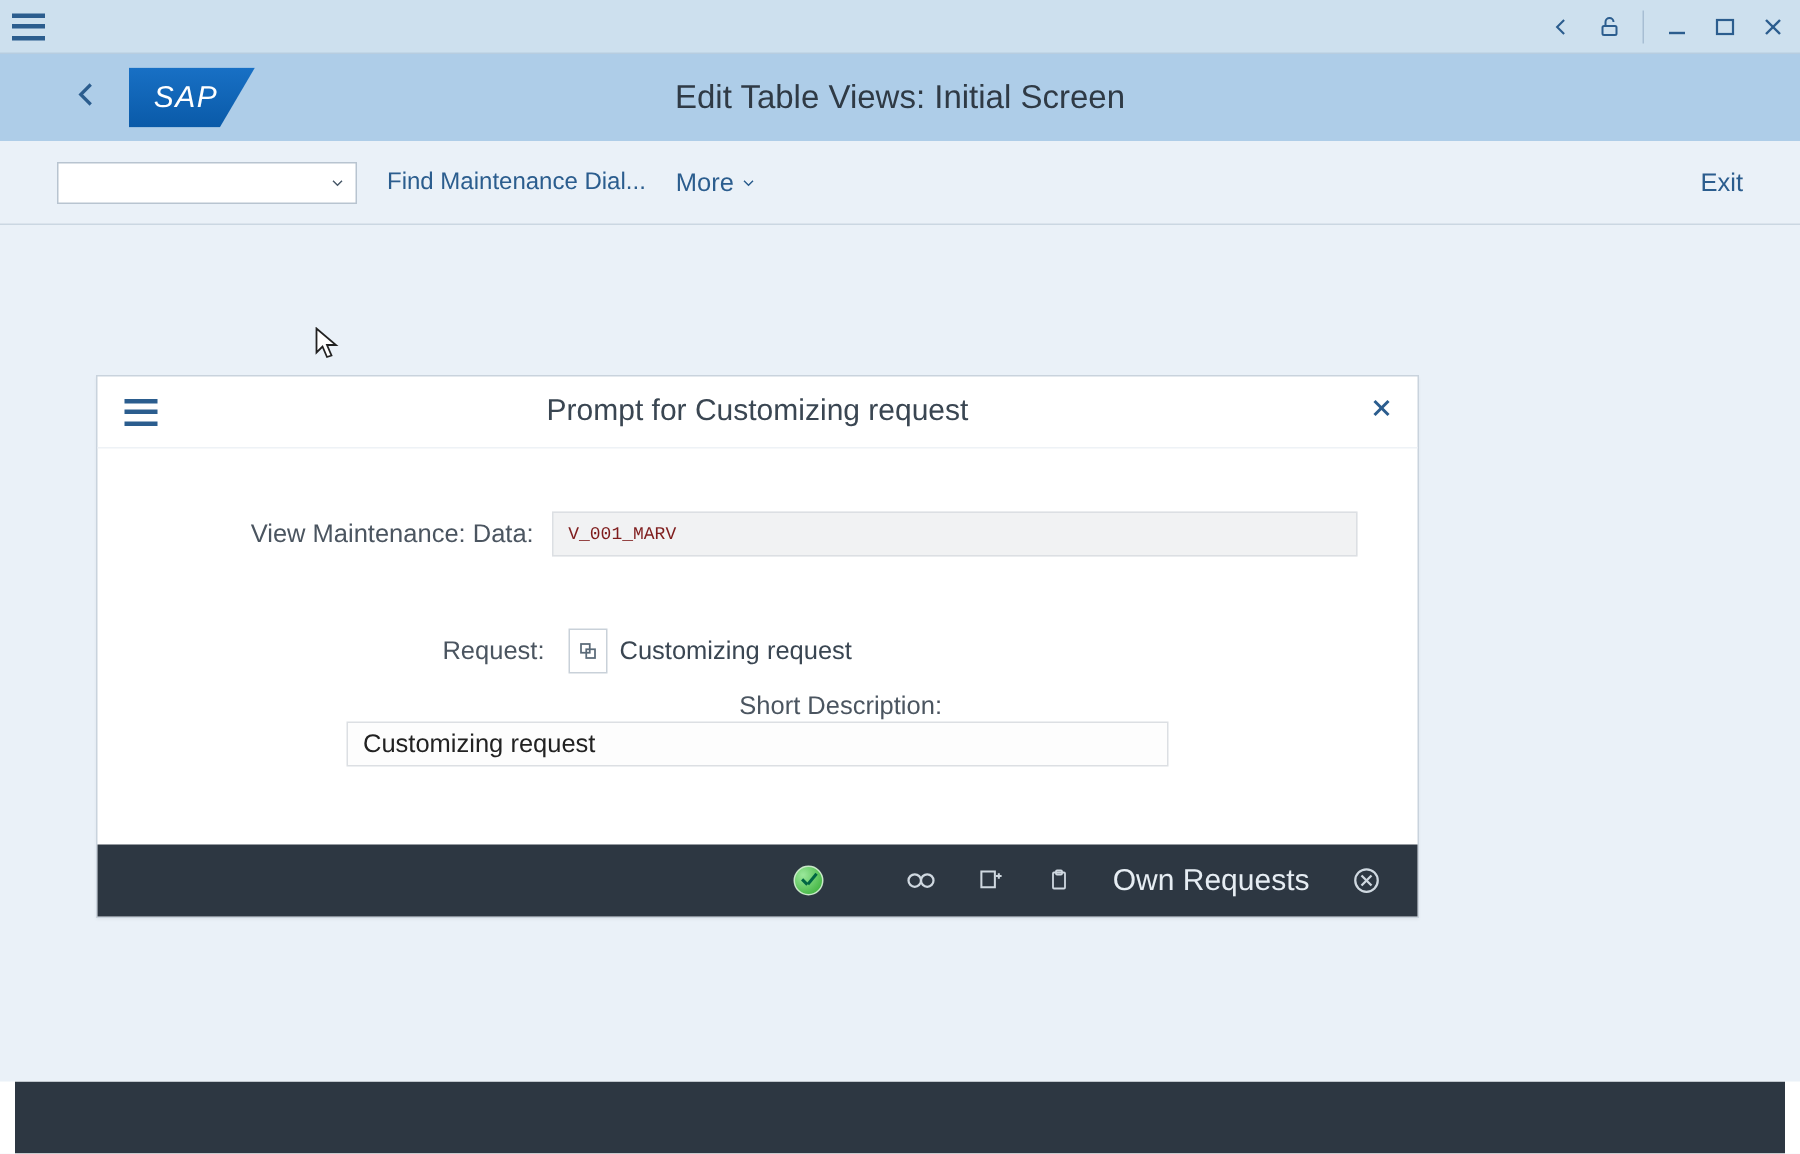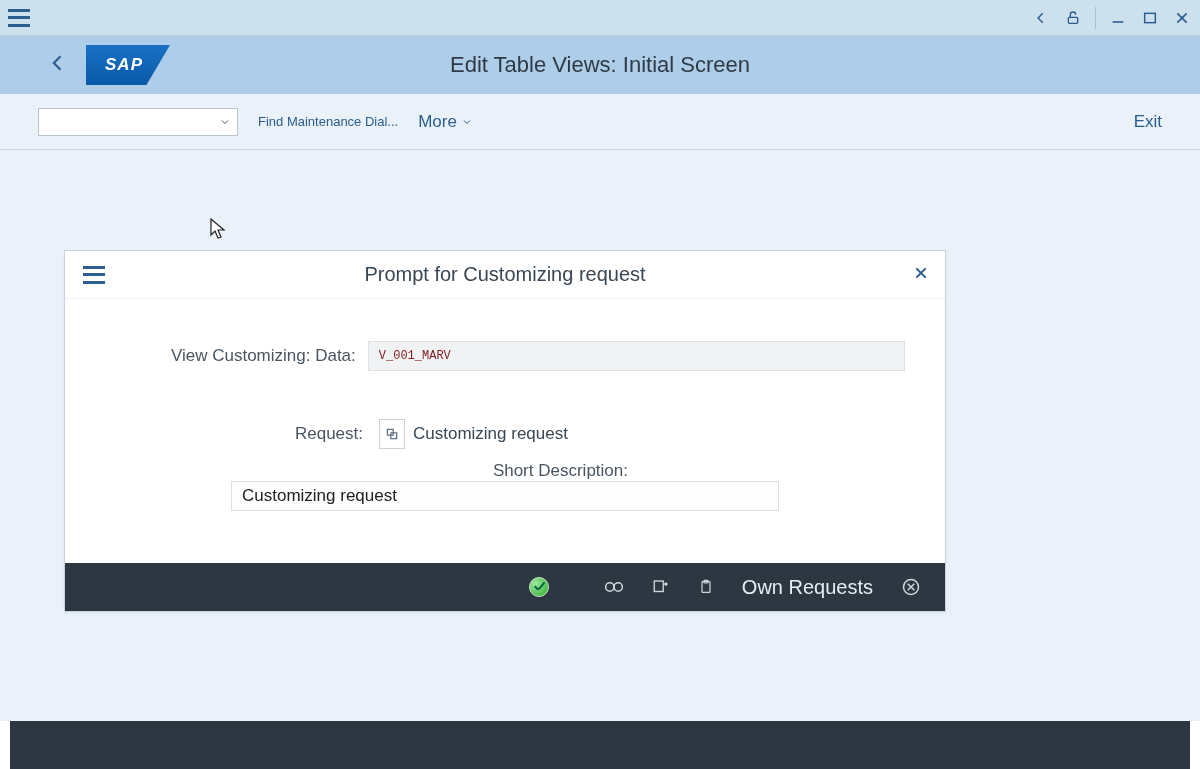--- a/index.html
+++ b/index.html
@@ -35,40 +35,40 @@
   .sap-logo {
     width:84px; height:40px;
     position:relative;
   }
   .sap-logo-shape {
     width:84px; height:40px;
     background:linear-gradient(180deg,#1870c5 0%, #0a5aa8 100%);
     clip-path: polygon(0 0, 100% 0, 72% 100%, 0 100%);
     display:flex; align-items:center; justify-content:center;
   }
-  .sap-logo-text { color:#fff; font-weight:700; font-size:17px; font-style:italic; letter-spacing:1px; transform:translateX(-4px); }
+  .sap-logo-text { color:#fff; font-weight:400; font-size:20px; font-style:italic; letter-spacing:1px; transform:translateX(-4px); }
   .ribbon-title {
     position:absolute; left:0; right:0; text-align:center;
     color:#2f3a45; font-size:22px; pointer-events:none;
   }
   
   .toolbar {
     height:56px;
     background:#eaf1f8;
     display:flex;
     align-items:center;
     gap:20px;
     padding:0 38px;
     border-bottom:1px solid #cbd7e2;
   }
   .toolbar-right { margin-left:auto; color:#2b5d8e; font-size:17px; cursor:pointer; }
   .tb-select {
     width:200px; height:28px; background:#fff; border:1px solid #b8c4d0; display:flex; align-items:center; justify-content:flex-end; padding-right:6px; cursor:pointer;
   }
-  .tb-link { color:#2b5d8e; font-size:13px; cursor:pointer;text-align:center; }
+  .tb-link { color:#2b5d8e; font-size:16px; cursor:pointer;text-align:center; }
   .tb-more { color:#2b5d8e; font-size:17px; display:flex; align-items:center; gap:4px; cursor:pointer; }
   
   .workspace {
     background:#eaf1f8;
     height:calc(769px - 36px - 58px - 56px - 48px);
     position:relative;
   }
   .cursor-arrow { position:absolute; left:210px; top:68px; pointer-events:none; }
   
   .modal {
@@ -217,21 +217,21 @@
       <span class="modal-close">
         <svg width="16" height="16" viewBox="0 0 24 24" stroke="currentColor" stroke-width="3">
             <line x1="5" y1="5" x2="19" y2="19"></line>
             <line x1="19" y1="5" x2="5" y2="19"></line>
           </svg>
       </span>
     </div>
 
     <div class="modal-body">
       <div class="form-row">
-        <div class="form-label">View Customizing: Data:</div>
+        <div class="form-label">View Maintenance: Data:</div>
         <div class="ro-field ro-wide">V_001_MARV</div>
       </div>
 
       <div class="form-row request-row">
         <div class="form-label">Request:</div>
         <div class="req-search-btn">
           <svg width="14" height="14" viewBox="0 0 24 24" fill="none" stroke="#5a6a78" stroke-width="2">
               <rect x="4" y="4" width="10" height="10"></rect>
               <rect x="10" y="10" width="10" height="10"></rect>
             </svg>

